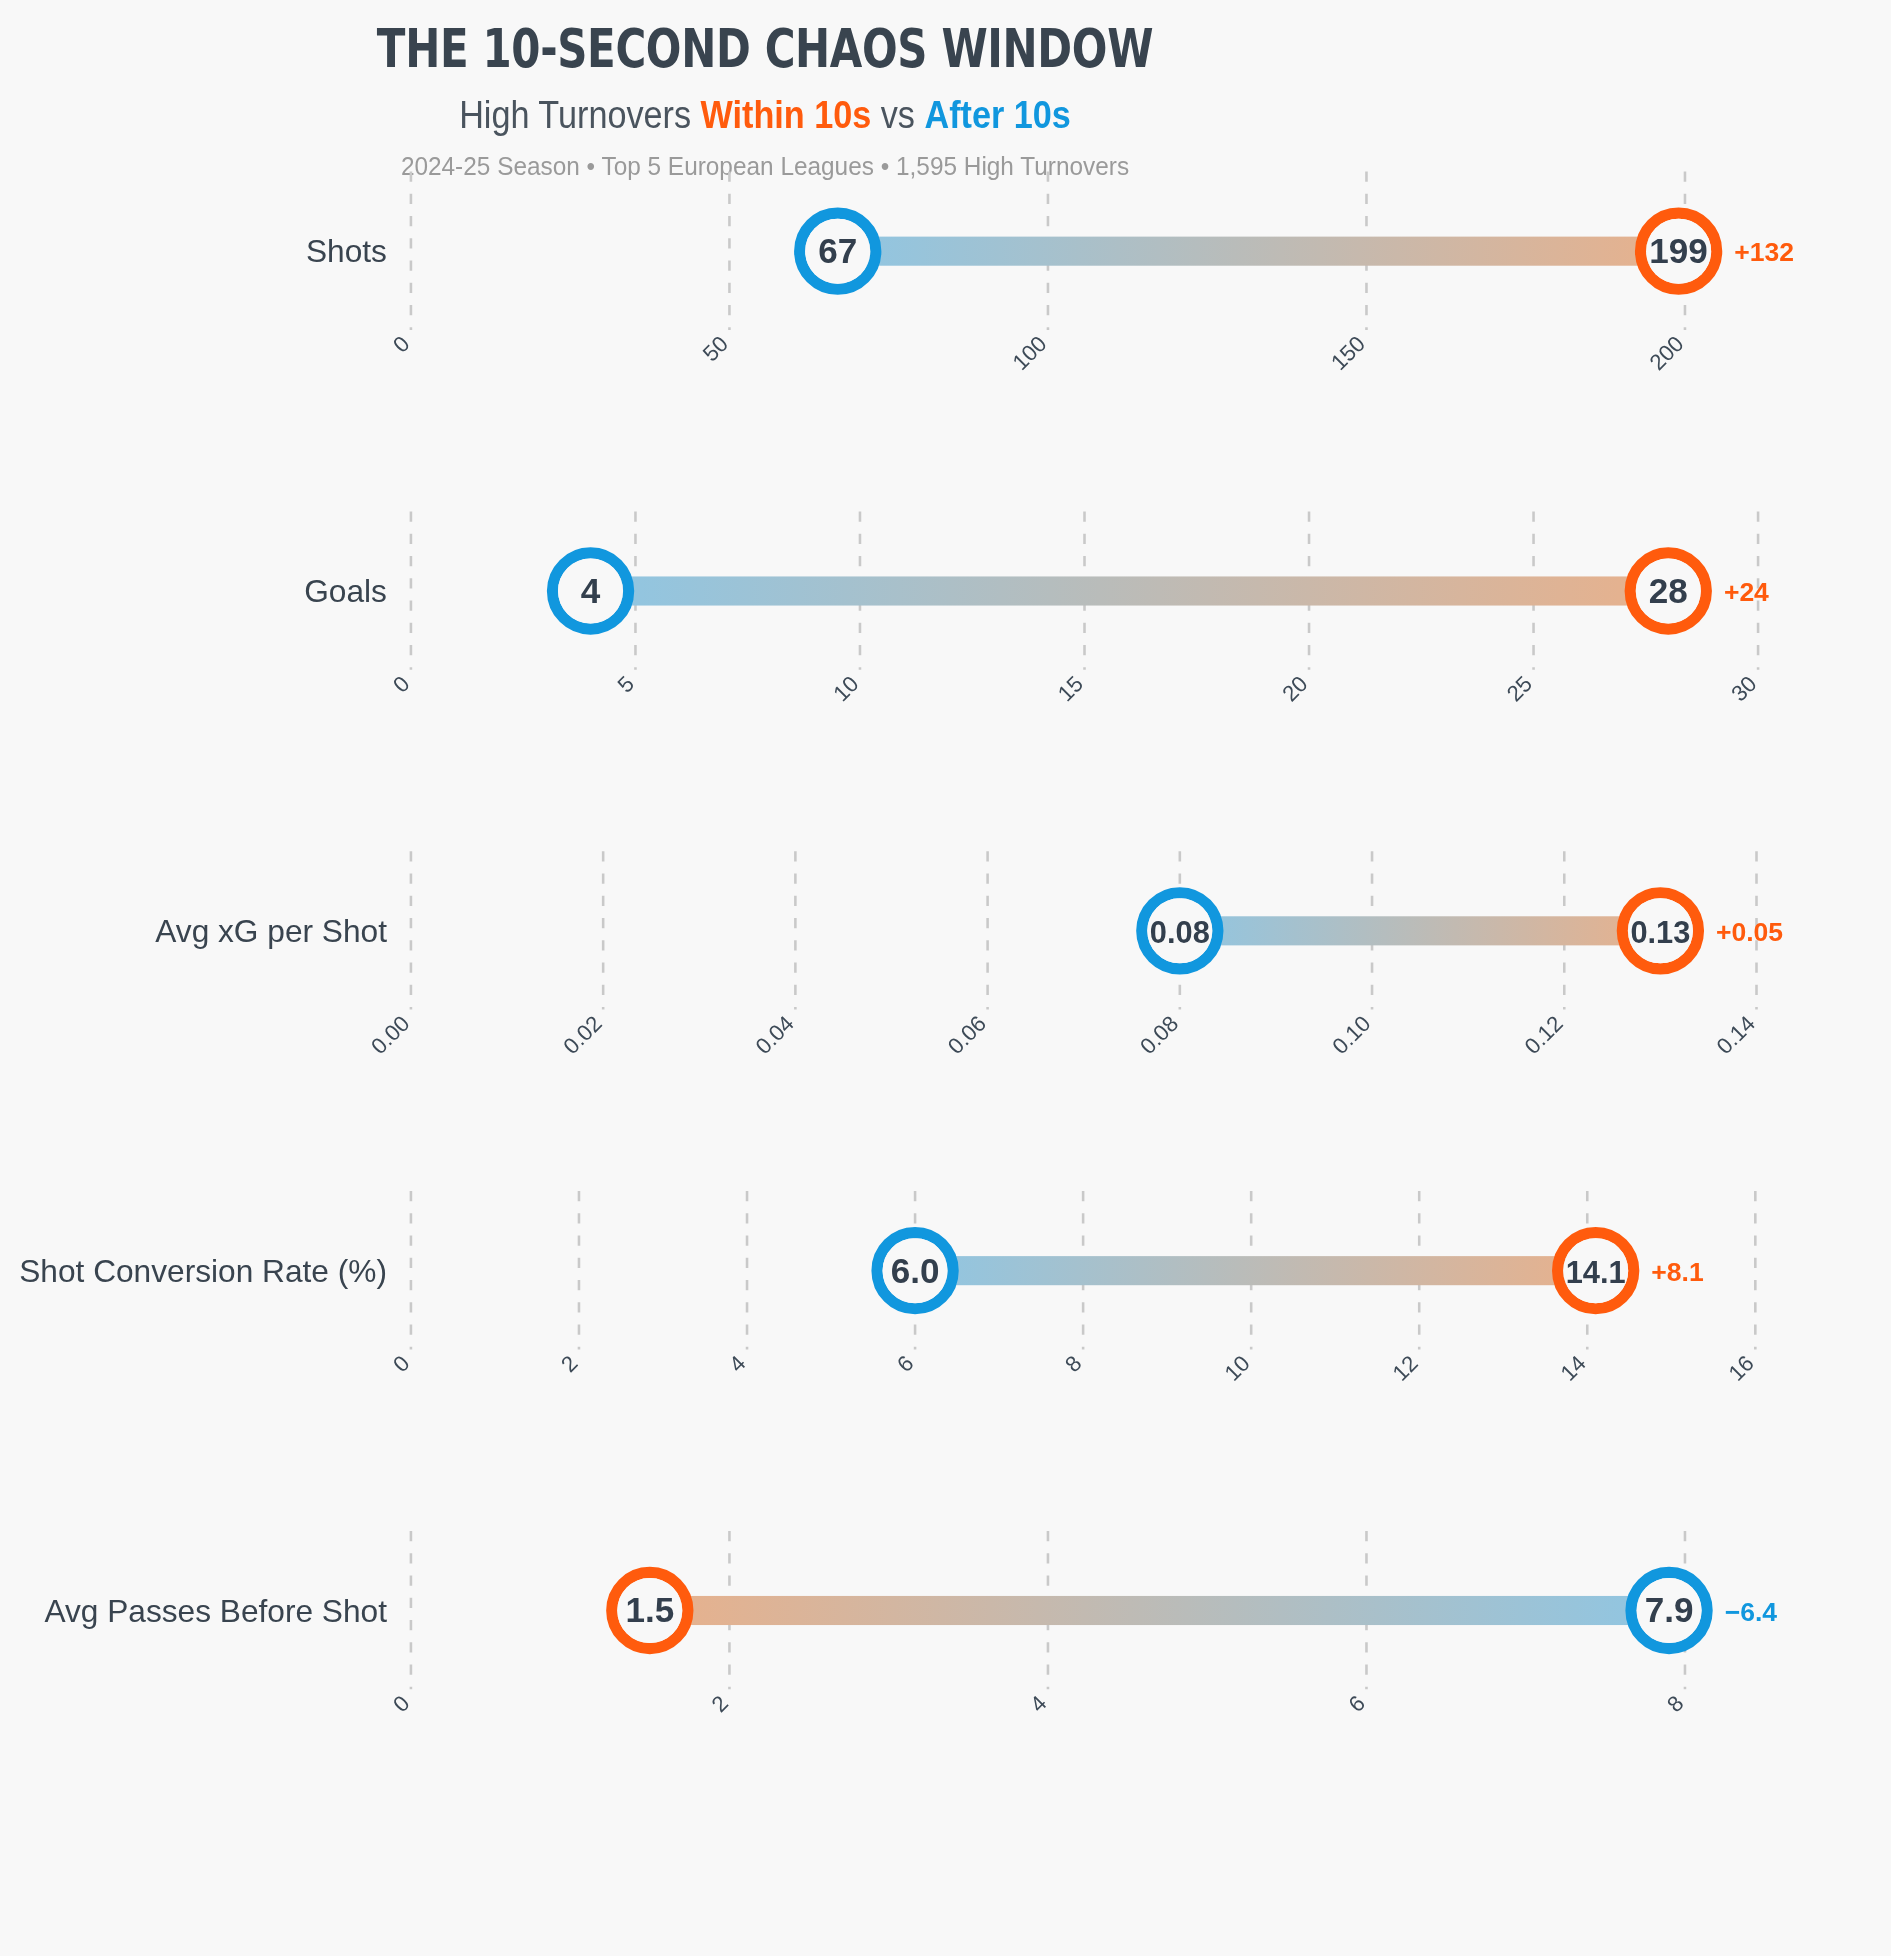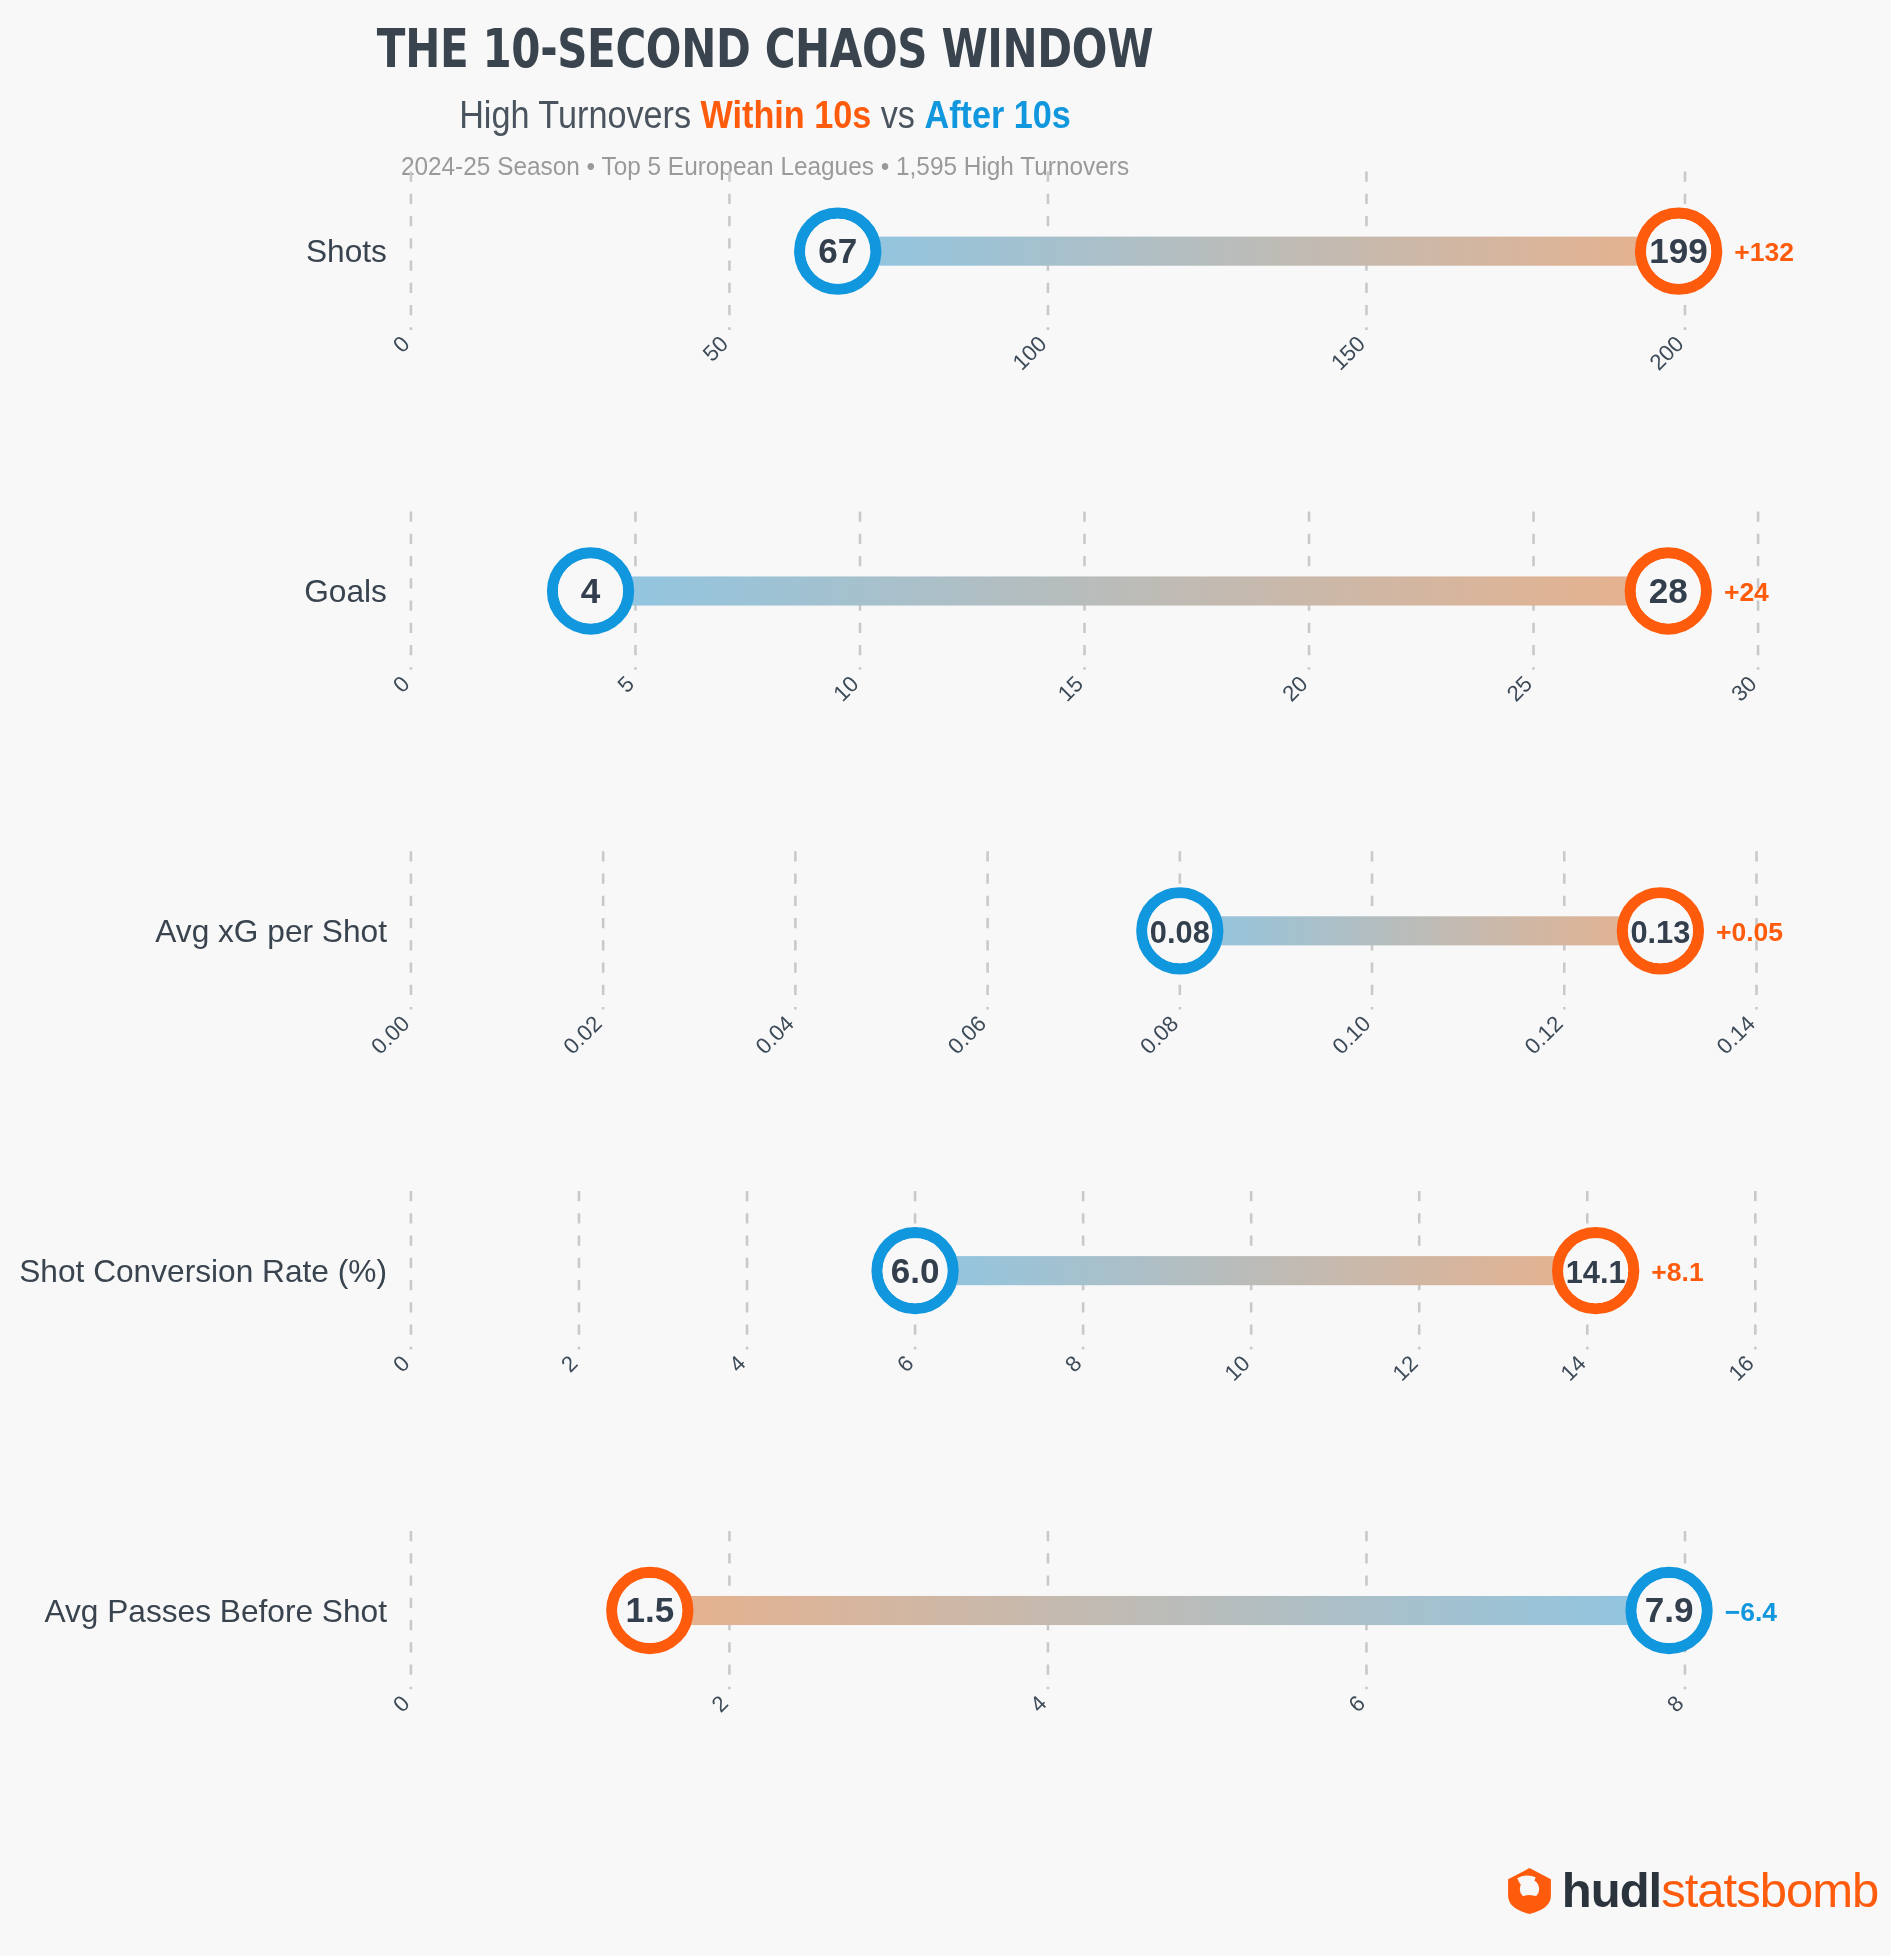--- a/index.html
+++ b/index.html
@@ -200,24 +200,15 @@
         <circle cx="1949.7674418604652" cy="1691" r="44.5" fill="none" stroke="#1197DE" stroke-width="13"></circle>
         <circle cx="1949.7674418604652" cy="1691" r="38" fill="#f8f8f8"></circle>
         <text x="1949.7674418604652" y="1705" class="bubbleval" text-anchor="middle" font-size="41">7.9</text>
         <circle cx="759.0697674418604" cy="1691" r="44.5" fill="none" stroke="#FF5B0D" stroke-width="13"></circle>
         <circle cx="759.0697674418604" cy="1691" r="38" fill="#f8f8f8"></circle>
         <text x="759.0697674418604" y="1705" class="bubbleval" text-anchor="middle" font-size="41">1.5</text>
         <text x="2014.7674418604652" y="1703" class="delta" fill="#1197DE" text-anchor="start">−6.4</text>
       </g>
     </svg>
 
-  <div class="logo">
-    <svg class="logo-mark" viewBox="0 0 100 100">
-      <path d="M50 6 L92 28 L92 60 Q92 86 50 96 Q8 86 8 60 L8 28 Z" fill="#FF5B0D"></path>
-      <circle cx="50" cy="47" r="19" fill="#f8f8f8"></circle>
-      <path d="M30 64 Q50 54 70 64 Q58 84 50 90 Q42 84 30 64 Z" fill="#FF5B0D"></path>
-      <path d="M26 26 Q44 16 62 24 L58 36 Q44 30 32 38 Z" fill="#f8f8f8"></path>
-    </svg>
-    <div class="logo-text"><span class="logo-hudl">hudl</span><span class="logo-sb">statsbomb</span></div>
-  </div>
 
 </div>
 
 
 </body></html>

